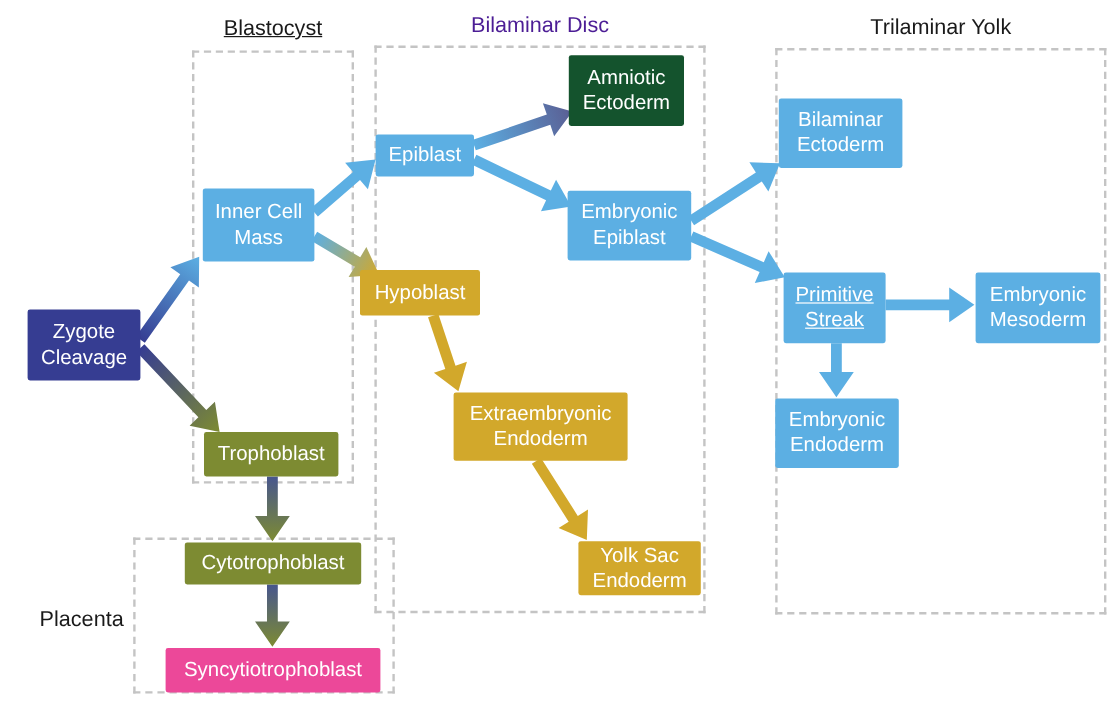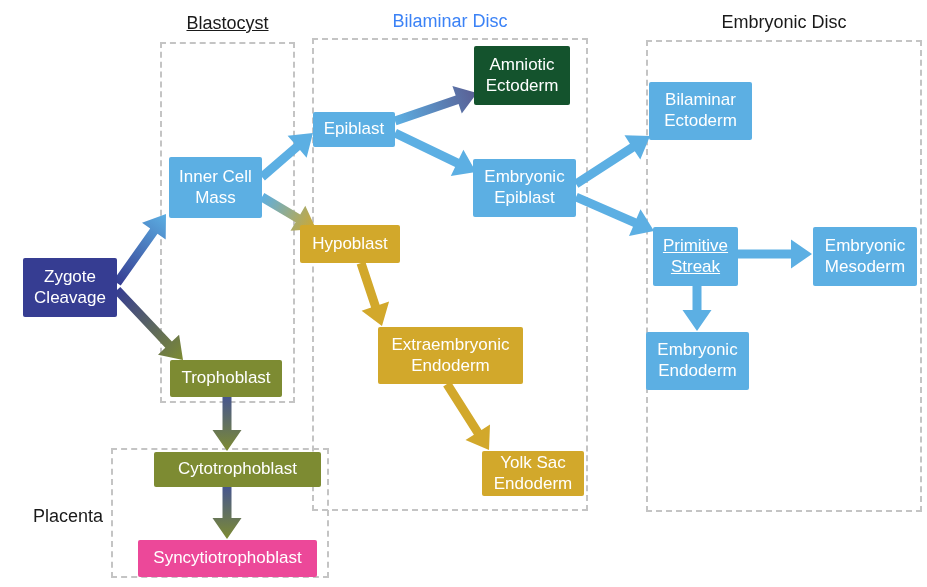--- a/index.html
+++ b/index.html
@@ -128,22 +128,22 @@
       <polygon points="222.5,397.0 222.5,430.0 212.5,430.0 227.0,451.0 241.5,430.0 231.5,430.0 231.5,397.0" fill="url(#edge-grad-12)"></polygon>
       <polygon points="222.5,487.0 222.5,518.0 212.5,518.0 227.0,539.0 241.5,518.0 231.5,518.0 231.5,487.0" fill="url(#edge-grad-13)"></polygon>
     </svg>
 
   <div class="group" style="left: 160px; top: 42px; width: 135px; height: 361px; border-color: rgb(196, 196, 196);"></div>
   <div class="group" style="left: 312px; top: 38px; width: 276px; height: 473px; border-color: rgb(196, 196, 196);"></div>
   <div class="group" style="left: 646px; top: 40px; width: 276px; height: 472px; border-color: rgb(196, 196, 196);"></div>
   <div class="group" style="left: 111px; top: 448px; width: 218px; height: 130px; border-color: rgb(196, 196, 196);"></div>
 
   <div class="group-title" style="left: 160px; top: 13px; width: 135px; color: rgb(26, 26, 26); text-decoration: underline;">Blastocyst</div>
-  <div class="group-title" style="left: 312px; top: 11px; width: 276px; color: #3b82f6;">Bilaminar Disc</div>
-  <div class="group-title" style="left: 646px; top: 12px; width: 276px; color: rgb(26, 26, 26);">Embryonic Disc</div>
+  <div class="group-title" style="left: 312px; top: 11px; width: 276px; color: #4c1d95;">Bilaminar Disc</div>
+  <div class="group-title" style="left: 646px; top: 12px; width: 276px; color: rgb(26, 26, 26);">Trilaminar Yolk</div>
   <div class="side-title" style="left: 33px; top: 506px; color: rgb(26, 26, 26);">Placenta</div>
 
   <div class="node" style="left: 23px; top: 258px; width: 94px; height: 59px; background-color: rgb(54, 61, 146); color: rgb(255, 255, 255);">
     <span>Zygote Cleavage</span>
   </div>
   <div class="node" style="left: 169px; top: 157px; width: 93px; height: 61px; background-color: rgb(92, 175, 227); color: rgb(255, 255, 255);">
     <span>Inner Cell Mass</span>
   </div>
   <div class="node" style="left: 170px; top: 360px; width: 112px; height: 37px; background-color: rgb(125, 139, 50); color: rgb(255, 255, 255);">
     <span>Trophoblast</span>
@@ -171,20 +171,20 @@
   </div>
   <div class="node" style="left: 653px; top: 227px; width: 85px; height: 59px; background-color: rgb(92, 175, 227); color: rgb(255, 255, 255); text-decoration: underline;">
     <span>Primitive Streak</span>
   </div>
   <div class="node" style="left: 813px; top: 227px; width: 104px; height: 59px; background-color: rgb(92, 175, 227); color: rgb(255, 255, 255);">
     <span>Embryonic Mesoderm</span>
   </div>
   <div class="node" style="left: 646px; top: 332px; width: 103px; height: 58px; background-color: rgb(92, 175, 227); color: rgb(255, 255, 255);">
     <span>Embryonic Endoderm</span>
   </div>
-  <div class="node" style="left: 154px; top: 452px; width: 167px; height: 35px; background-color: rgb(125, 139, 50); color: rgb(255, 255, 255);">
+  <div class="node" style="left: 154px; top: 452px; width: 147px; height: 35px; background-color: rgb(125, 139, 50); color: rgb(255, 255, 255);">
     <span>Cytotrophoblast</span>
   </div>
   <div class="node" style="left: 138px; top: 540px; width: 179px; height: 37px; background-color: #ec4899; color: rgb(255, 255, 255);">
     <span>Syncytiotrophoblast</span>
   </div>
 
 </div>
 
 </body></html>

